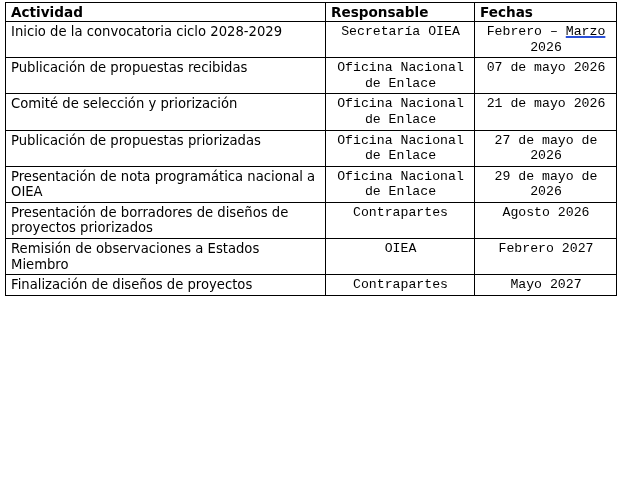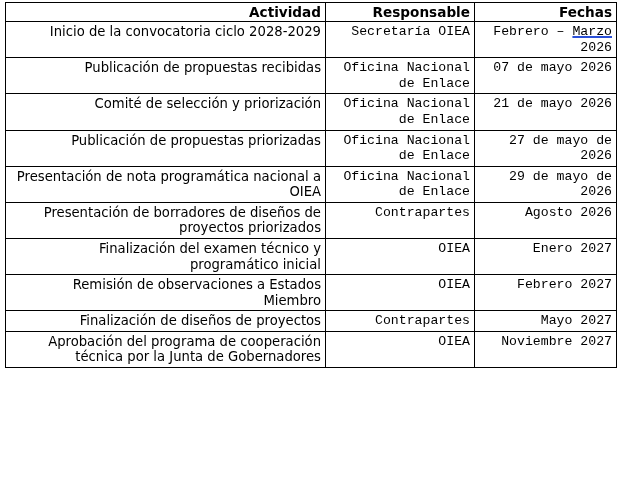--- a/index.html
+++ b/index.html
@@ -32,25 +32,24 @@
   table.schedule col.c-act { width: 320px; }
   table.schedule col.c-resp { width: 149px; }
   table.schedule col.c-fech { width: 142px; }
 
   table.schedule th,
   table.schedule td {
     border: 1px solid #000000;
     padding: 2px 4px 2px 5px;
     vertical-align: top;
     word-wrap: break-word;
-    text-align: right;
   }
   table.schedule thead th {
     font-weight: bold;
-    text-align: right;
+    text-align: left;
     padding-top: 1px;
     padding-bottom: 1px;
     font-size: 13.6px;
   }
   td.act {
     text-align: left;
     padding-left: 6px;
   }
   td.resp, td.fech {
     text-align: center;
@@ -105,34 +104,24 @@
           <td class="act">Presentación de nota programática nacional a OIEA</td>
           <td class="resp">Oficina Nacional de Enlace</td>
           <td class="fech">29 de mayo de 2026</td>
         </tr>
         <tr>
           <td class="act">Presentación de borradores de diseños de proyectos priorizados</td>
           <td class="resp">Contrapartes</td>
           <td class="fech">Agosto 2026</td>
         </tr>
         <tr>
-          <td class="act">Finalización del examen técnico y programático inicial</td>
-          <td class="resp">OIEA</td>
-          <td class="fech">Enero 2027</td>
-        </tr>
-        <tr>
           <td class="act">Remisión de observaciones a Estados Miembro</td>
           <td class="resp">OIEA</td>
           <td class="fech">Febrero 2027</td>
         </tr>
         <tr>
           <td class="act">Finalización de diseños de proyectos</td>
           <td class="resp">Contrapartes</td>
           <td class="fech">Mayo 2027</td>
         </tr>
-        <tr>
-          <td class="act">Aprobación del programa de cooperación técnica por la Junta de Gobernadores</td>
-          <td class="resp">OIEA</td>
-          <td class="fech">Noviembre 2027</td>
-        </tr>
       </tbody>
   </table>
 </div>
 
 </body></html>

